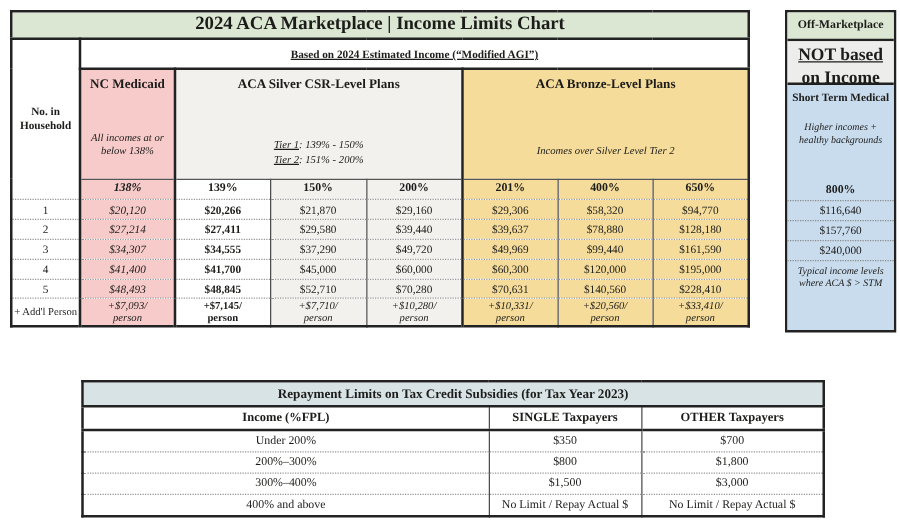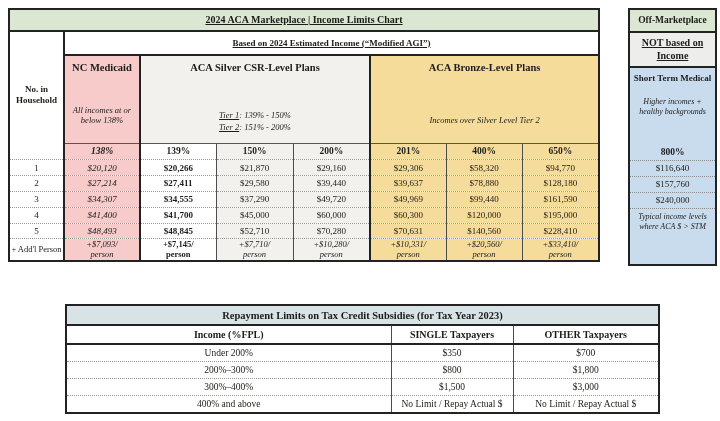--- a/index.html
+++ b/index.html
@@ -12,21 +12,21 @@
         font-family:"Liberation Serif","DejaVu Serif",serif;color:var(--txt);}
 
   
   table{border-collapse:collapse;table-layout:fixed;}
   .main{position:absolute;left:8px;top:8px;width:590px;height:254px;border:2px solid var(--bd-heavy);}
   .main td{border-left:1px solid var(--bd-thin);padding:0;text-align:center;vertical-align:middle;
            font-size:9px;line-height:1.15;overflow:hidden;}
   .main td.hl{border-left:2px solid var(--bd-heavy);}
   .r-title{height:21px;}
   .r-title td{background:var(--c-green);border-bottom:2px solid var(--bd-heavy);
-              font-weight:bold;font-size:10px;text-decoration:underline;}
+              font-weight:bold;font-size:15px;}
   .r-sub{height:23px;}
   .sub-cell{border-bottom:2px solid var(--bd-heavy);font-weight:bold;font-size:9.5px;}
   .u{text-decoration:underline;}
   .hh-cell{vertical-align:bottom;border-bottom:1px dotted var(--bd-dot);}
   .hh-label{font-weight:bold;font-size:9px;padding-bottom:2px;line-height:1.2;}
   .r-plans{height:82px;}
   .r-plans td{border-bottom:1px solid #555;vertical-align:top;}
   .plan-inner{display:flex;flex-direction:column;height:82px;}
   .plan-name{font-weight:bold;font-size:10.5px;margin-top:6px;}
   .plan-note{font-style:italic;font-size:8.5px;margin-top:auto;margin-bottom:13px;padding:0 4px;}
@@ -46,21 +46,21 @@
   .bold{font-weight:bold;}
   .rl{background:#fff;font-size:9px;}
   .addl-p{font-size:8.5px;}
 
   
   .off{position:absolute;left:628px;top:8px;width:85px;height:254px;border:2px solid var(--bd-heavy);
        display:flex;flex-direction:column;text-align:center;}
   .off-head{height:21px;line-height:21px;background:var(--c-green);border-bottom:2px solid var(--bd-heavy);
             font-weight:bold;font-size:9.5px;white-space:nowrap;}
   .off-not{height:30px;background:var(--c-notgray);border-bottom:2px solid var(--bd-heavy);
-           font-weight:bold;font-size:10px;padding-top:3px;line-height:1.3;}
+           font-weight:bold;font-size:14px;padding-top:3px;line-height:1.3;}
   .off-blue{background:var(--c-blue);flex:1;display:flex;flex-direction:column;}
   .off-plan-block{height:76px;}
   .off-plan{font-weight:bold;font-size:9px;margin-top:5px;white-space:nowrap;}
   .off-note{font-style:italic;font-size:8px;margin-top:14px;line-height:1.3;padding:0 2px;}
   .off-pct{height:16px;line-height:16px;font-weight:bold;font-size:9.5px;}
   .off-val{height:15px;line-height:15px;border-top:1px dotted #8a8a8a;font-size:9px;}
   .off-footer{flex:1;border-top:1px dotted #8a8a8a;font-style:italic;font-size:8px;
               padding-top:3px;line-height:1.3;}
 
   

